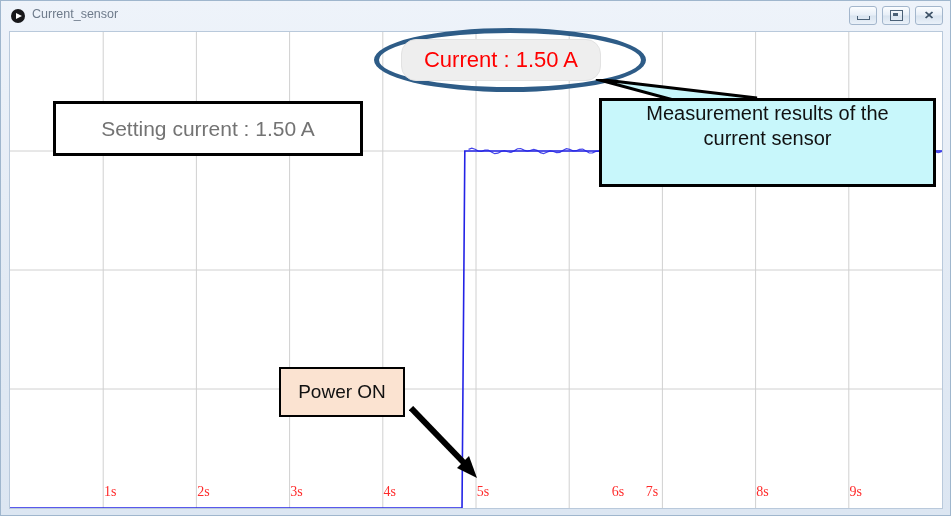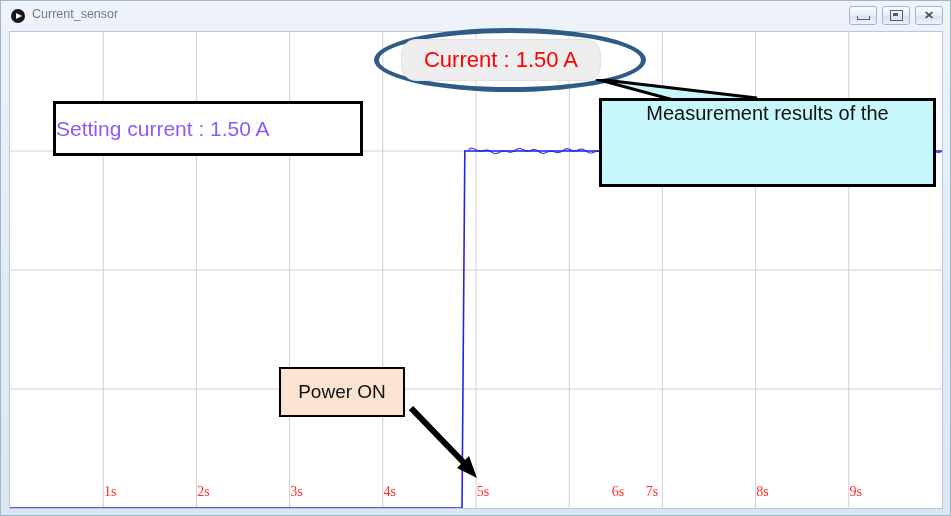--- a/index.html
+++ b/index.html
@@ -74,22 +74,22 @@
     font-size:14px;color:#ff2b2b;
     transform:translateX(-50%);
     white-space:nowrap;
   }
 
   
   .anno-setting{
     position:absolute;left:52px;top:100px;width:310px;height:55px;
     box-sizing:border-box;
     background:#ffffff;border:3px solid #000000;
-    display:flex;align-items:center;justify-content:flex-start;
-    font-size:21px;color:#8b5cf6;white-space:nowrap;
+    display:flex;align-items:center;justify-content:center;
+    font-size:21px;color:#737373;white-space:nowrap;
   }
 
   
   .anno-readout-wrap{
     position:absolute;left:373px;top:27px;width:272px;height:64px;
   }
   .ellipse{
     position:absolute;left:0;top:0;width:272px;height:64px;
     box-sizing:border-box;
     border:5px solid #2e5c87;border-radius:50%;
@@ -195,20 +195,21 @@
       <span>Current : 1.50 A</span>
     </div>
   </div>
 
   <svg class="cyan-tail" viewBox="0 0 170 26">
     <polygon points="7,0 103,26 168,19" fill="#c8f7fb" stroke="#000000" stroke-width="3" stroke-linejoin="miter"></polygon>
   </svg>
   <div class="anno-cyan">
     <div>
       <span>Measurement results of the</span><br>
+      <span>current sensor</span>
     </div>
   </div>
 
   <div class="anno-power">
     <span>Power ON</span>
   </div>
   <svg class="power-arrow" viewBox="0 0 80 80">
     <line x1="2" y1="2" x2="58" y2="60" stroke="#000000" stroke-width="6"></line>
     <polygon points="68,72 48,62 60,50" fill="#000000"></polygon>
   </svg>

